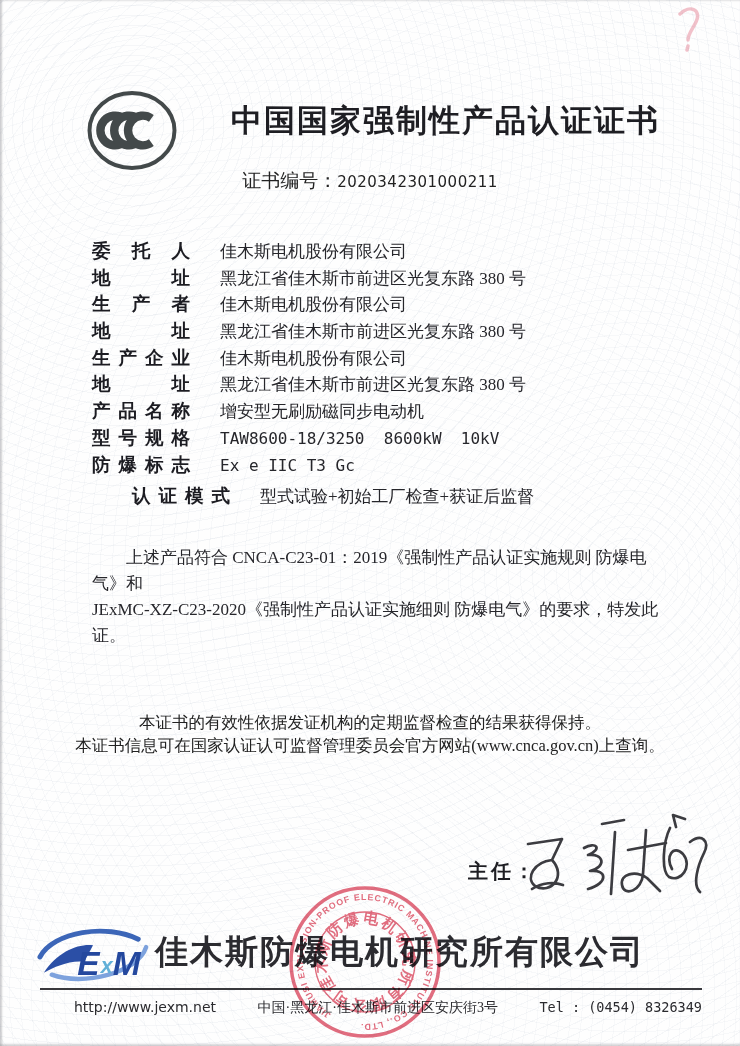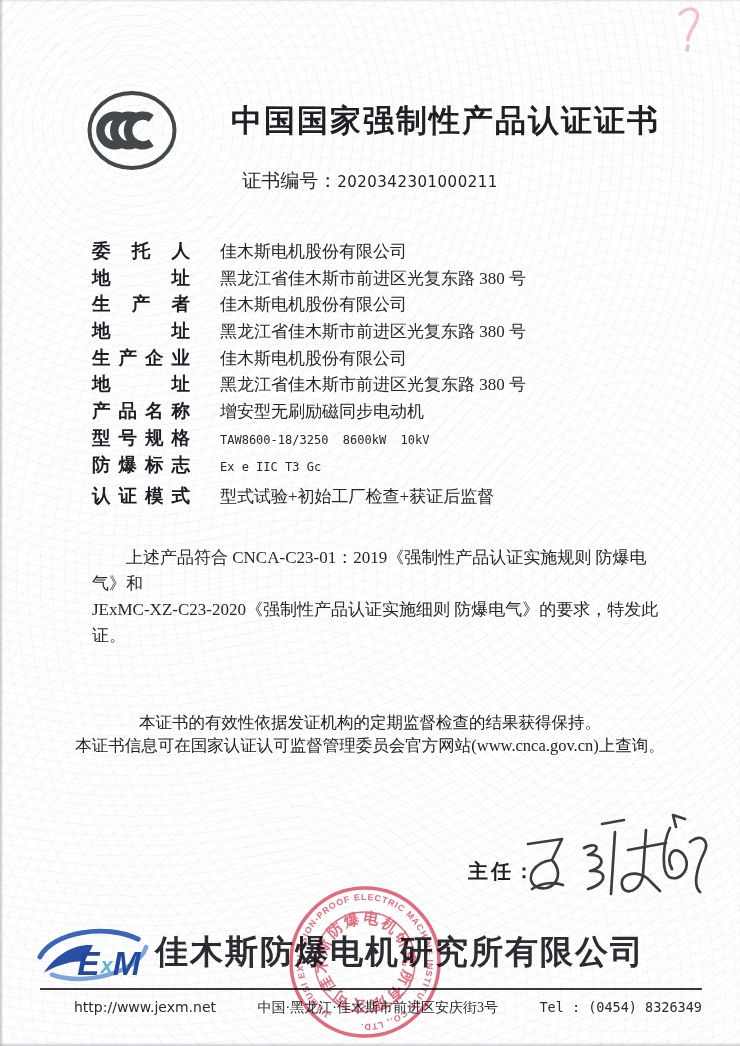--- a/index.html
+++ b/index.html
@@ -15,25 +15,25 @@
   }
   .abs{position:absolute;}
   
   .title{left:190px;top:100px;width:470px;text-align:right;font-size:31px;font-weight:bold;
          letter-spacing:2px;color:#1e1e23;font-family:"Liberation Sans","DejaVu Sans",sans-serif;}
   .certline{left:0;top:168px;width:740px;text-align:center;font-size:19px;color:#222;}
   .certline .num{font-family:"DejaVu Sans","Liberation Sans",sans-serif;font-size:15px;letter-spacing:.5px;}
   
   .fields{left:92px;top:238px;width:575px;}
   .frow{display:flex;height:26.7px;align-items:baseline;}
-  .frow.gap{margin-top:5px;}
+  .frow.gap{margin-top:5px;margin-left:40px;}
   .flabel{width:98px;font-size:18.5px;font-weight:bold;color:#1c1c22;
           text-align:justify;text-align-last:justify;text-justify:inter-character;flex:none;}
   .fvalue{margin-left:30px;font-size:17px;white-space:pre-wrap;color:#26262b;}
-  .latin{font-family:"DejaVu Sans Mono","Liberation Mono",monospace;font-size:12px;letter-spacing:0;}
+  .latin{font-family:"DejaVu Sans Mono","Liberation Mono",monospace;font-size:16px;letter-spacing:0;}
   
   .statement{left:92px;top:545px;width:578px;font-size:17px;line-height:26px;}
   .statement .l1{text-indent:2em;}
   .infoblock{left:92px;top:606px;width:578px;font-size:17px;line-height:26.5px;}
   .notes{left:0;top:712px;width:740px;text-align:center;font-size:16.5px;line-height:22.5px;color:#222;}
   
   .sigline{left:468px;top:858px;font-size:20px;font-weight:bold;letter-spacing:3px;color:#1e1e23;}
   
   .company{left:155px;top:930px;font-size:33px;font-weight:600;letter-spacing:2px;color:#2b2b30;
            font-family:"Liberation Sans","DejaVu Sans",sans-serif;}

